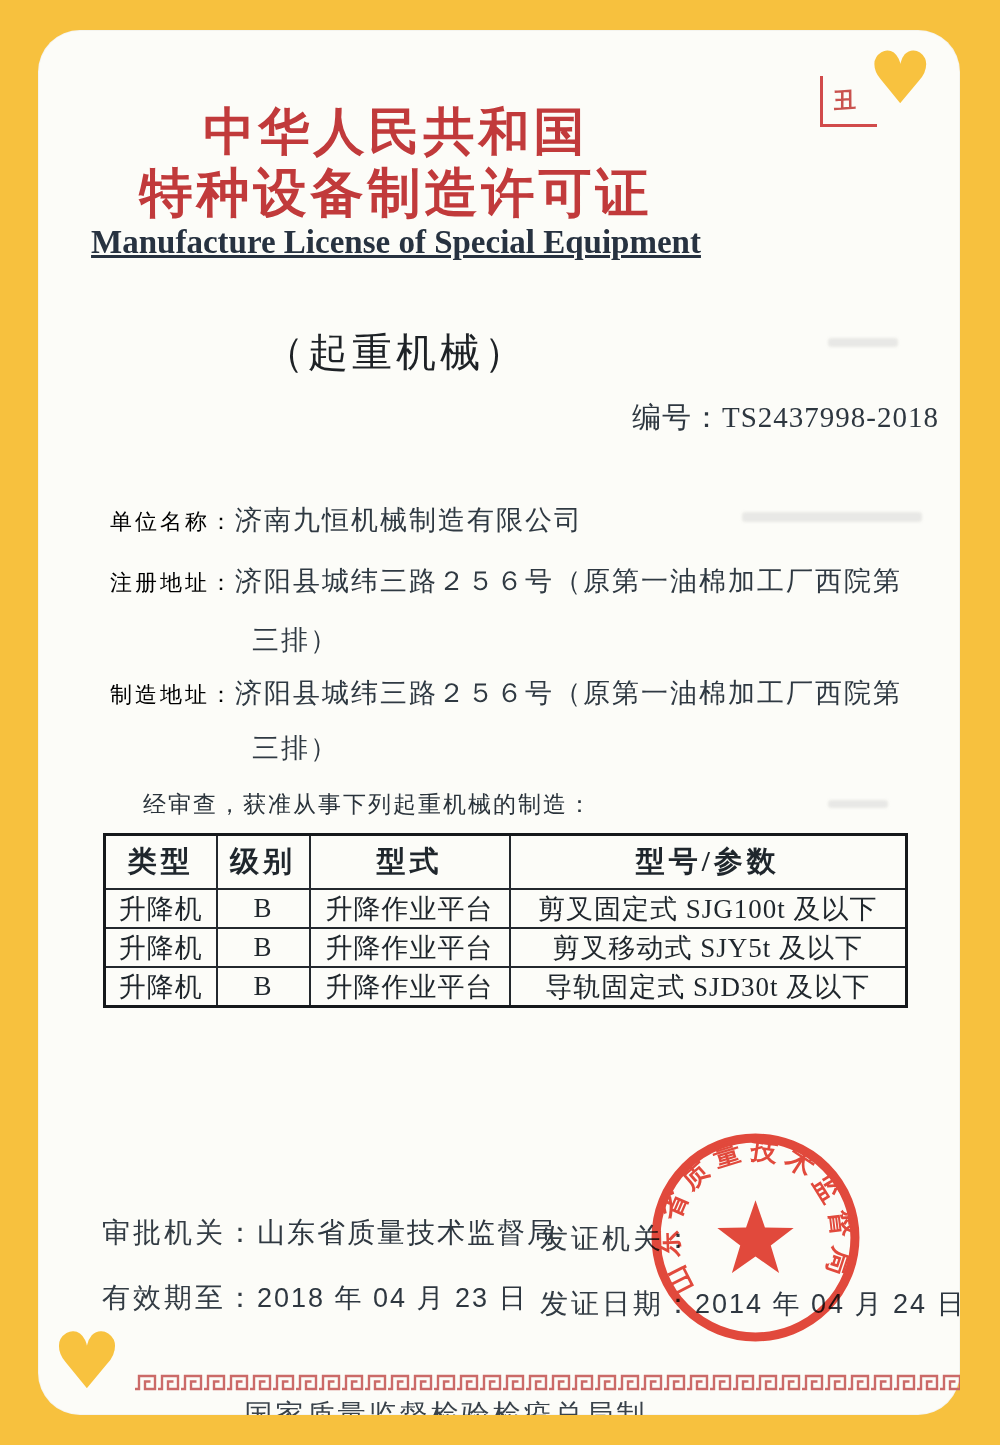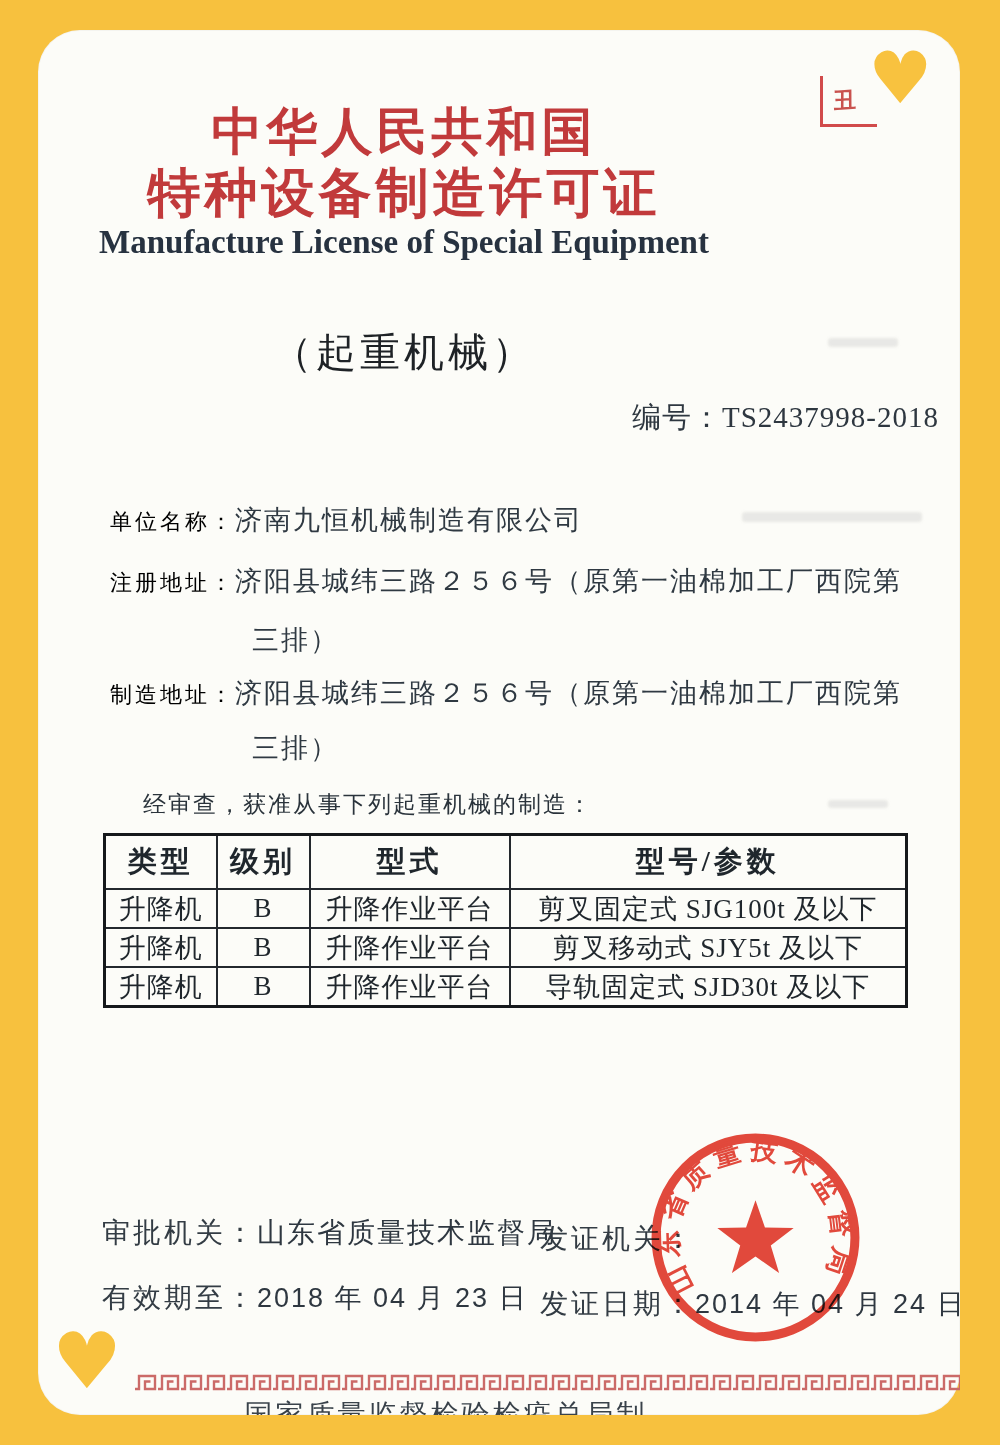--- a/index.html
+++ b/index.html
@@ -22,26 +22,26 @@
   .heart{
     color:#f8c23f;line-height:1;font-family:"DejaVu Sans",sans-serif;
     user-select:none;
   }
   
   .corner-v{left:820px;top:76px;width:3px;height:51px;background:#d14b4b;}
   .corner-h{left:820px;top:124px;width:57px;height:3px;background:#d14b4b;}
   .corner-glyph{left:833px;top:85px;font-size:23px;color:#c9524e;font-weight:bold;
     transform:rotate(-4deg);}
   
-  .t-center{left:0;width:792px;text-align:center;padding-left:8px;}
+  .t-center{left:0;width:792px;text-align:center;}
   .cn-title{color:#c13a3b;font-weight:bold;letter-spacing:4px;}
   .cn-title.l1{top:98px;font-size:51px;}
   .cn-title.l2{top:158px;font-size:53px;}
   .en-title{color:#273240;font-weight:bold;}
-  .en-title.l1{top:224px;font-size:33px;}
+  .en-title.l1{top:224px;font-size:33px;text-decoration:underline;}
   .en-title.l2{top:267px;font-size:33px;}
   .category{top:325px;font-size:40px;color:#1e2226;letter-spacing:4px;}
   .license-no{left:632px;top:398px;font-size:29px;color:#2e3740;letter-spacing:1px;}
   
   .field-label{color:#000000;font-size:22px;letter-spacing:3px;}
   .field-value{color:#2f3942;font-size:27px;letter-spacing:2px;}
   .row-company{left:110px;top:502px;}
   .row-reg1{left:110px;top:563px;}
   .row-reg2{left:252px;top:622px;}
   .row-mfg1{left:110px;top:675px;}

